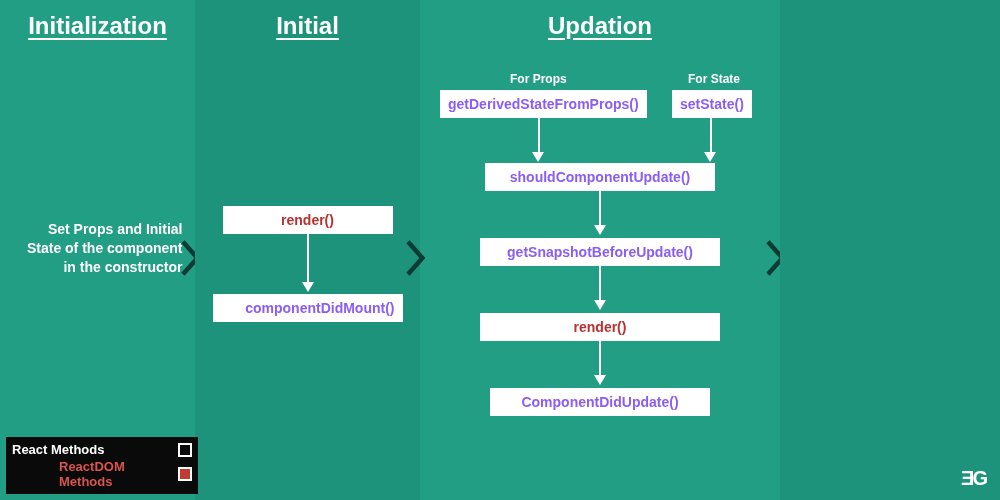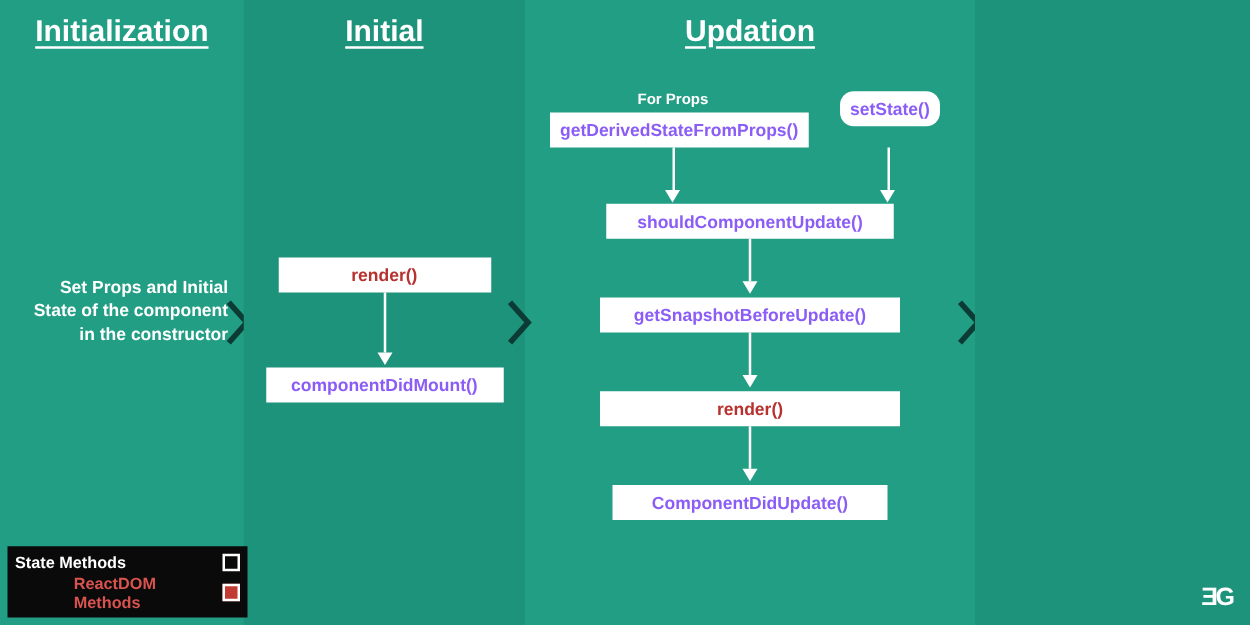--- a/index.html
+++ b/index.html
@@ -124,37 +124,37 @@
   <svg viewBox="0 0 24 40">
       <path d="M2 2 L18 20 L2 38" stroke="currentColor" stroke-width="5" fill="none"></path>
     </svg>
 </div>
 
 <div class="column col-mount">
   <div class="col-title">Initial</div>
   <div class="box red" style="left:50%; transform:translateX(-50%); top:206px; width:170px;">render()</div>
   <div class="arrow" style="left:50%; transform:translateX(-50%); top:234px; width:2px; height:48px;"></div>
   <div class="arrow-head" style="left:50%; transform:translateX(-50%); top:282px;"></div>
-  <div class="box" style="left:50%; transform:translateX(-50%); top:294px; width:190px;">componentDidMount()</div>
+  <div class="box" style="left:50%; transform:translateX(-50%); top:294px; width:190px;text-align:right;">componentDidMount()</div>
 </div>
 
 <div class="chevron" style="left:406px; top:240px;">
   <svg viewBox="0 0 24 40">
       <path d="M2 2 L18 20 L2 38" stroke="currentColor" stroke-width="5" fill="none"></path>
     </svg>
 </div>
 
 <div class="column col-update">
   <div class="col-title">Updation</div>
 
   <div class="mini-label" style="left:90px; top:72px;">For Props</div>
   <div class="mini-label" style="left:268px; top:72px;">For State</div>
 
   <div class="box" style="left:20px; top:90px;">getDerivedStateFromProps()</div>
-  <div class="box" style="left:252px; top:73px;border-radius:11px;">setState()</div>
+  <div class="box" style="left:252px; top:90px;">setState()</div>
 
   <div class="arrow" style="left:118px; top:118px; width:2px; height:34px;"></div>
   <div class="arrow-head" style="left:112px; top:152px;"></div>
   <div class="arrow" style="left:290px; top:118px; width:2px; height:34px;"></div>
   <div class="arrow-head" style="left:284px; top:152px;"></div>
 
   <div class="box" style="left:50%; transform:translateX(-50%); top:163px; width:230px;">shouldComponentUpdate()</div>
 
   <div class="arrow" style="left:50%; transform:translateX(-50%); top:191px; width:2px; height:34px;"></div>
   <div class="arrow-head" style="left:50%; transform:translateX(-50%); top:225px;"></div>
@@ -176,21 +176,21 @@
   <svg viewBox="0 0 24 40">
       <path d="M2 2 L18 20 L2 38" stroke="currentColor" stroke-width="5" fill="none"></path>
     </svg>
 </div>
 
 <div class="column col-unmount">
 </div>
 
 <div class="legend">
   <div class="legend-row">
-    <span class="legend-label">State Methods</span>
+    <span class="legend-label">React Methods</span>
     <span class="sw"></span>
   </div>
   <div class="legend-row">
     <span class="legend-label red">ReactDOM Methods</span>
     <span class="sw red"></span>
   </div>
 </div>
 
 <div class="logo">ƎG</div>
 

